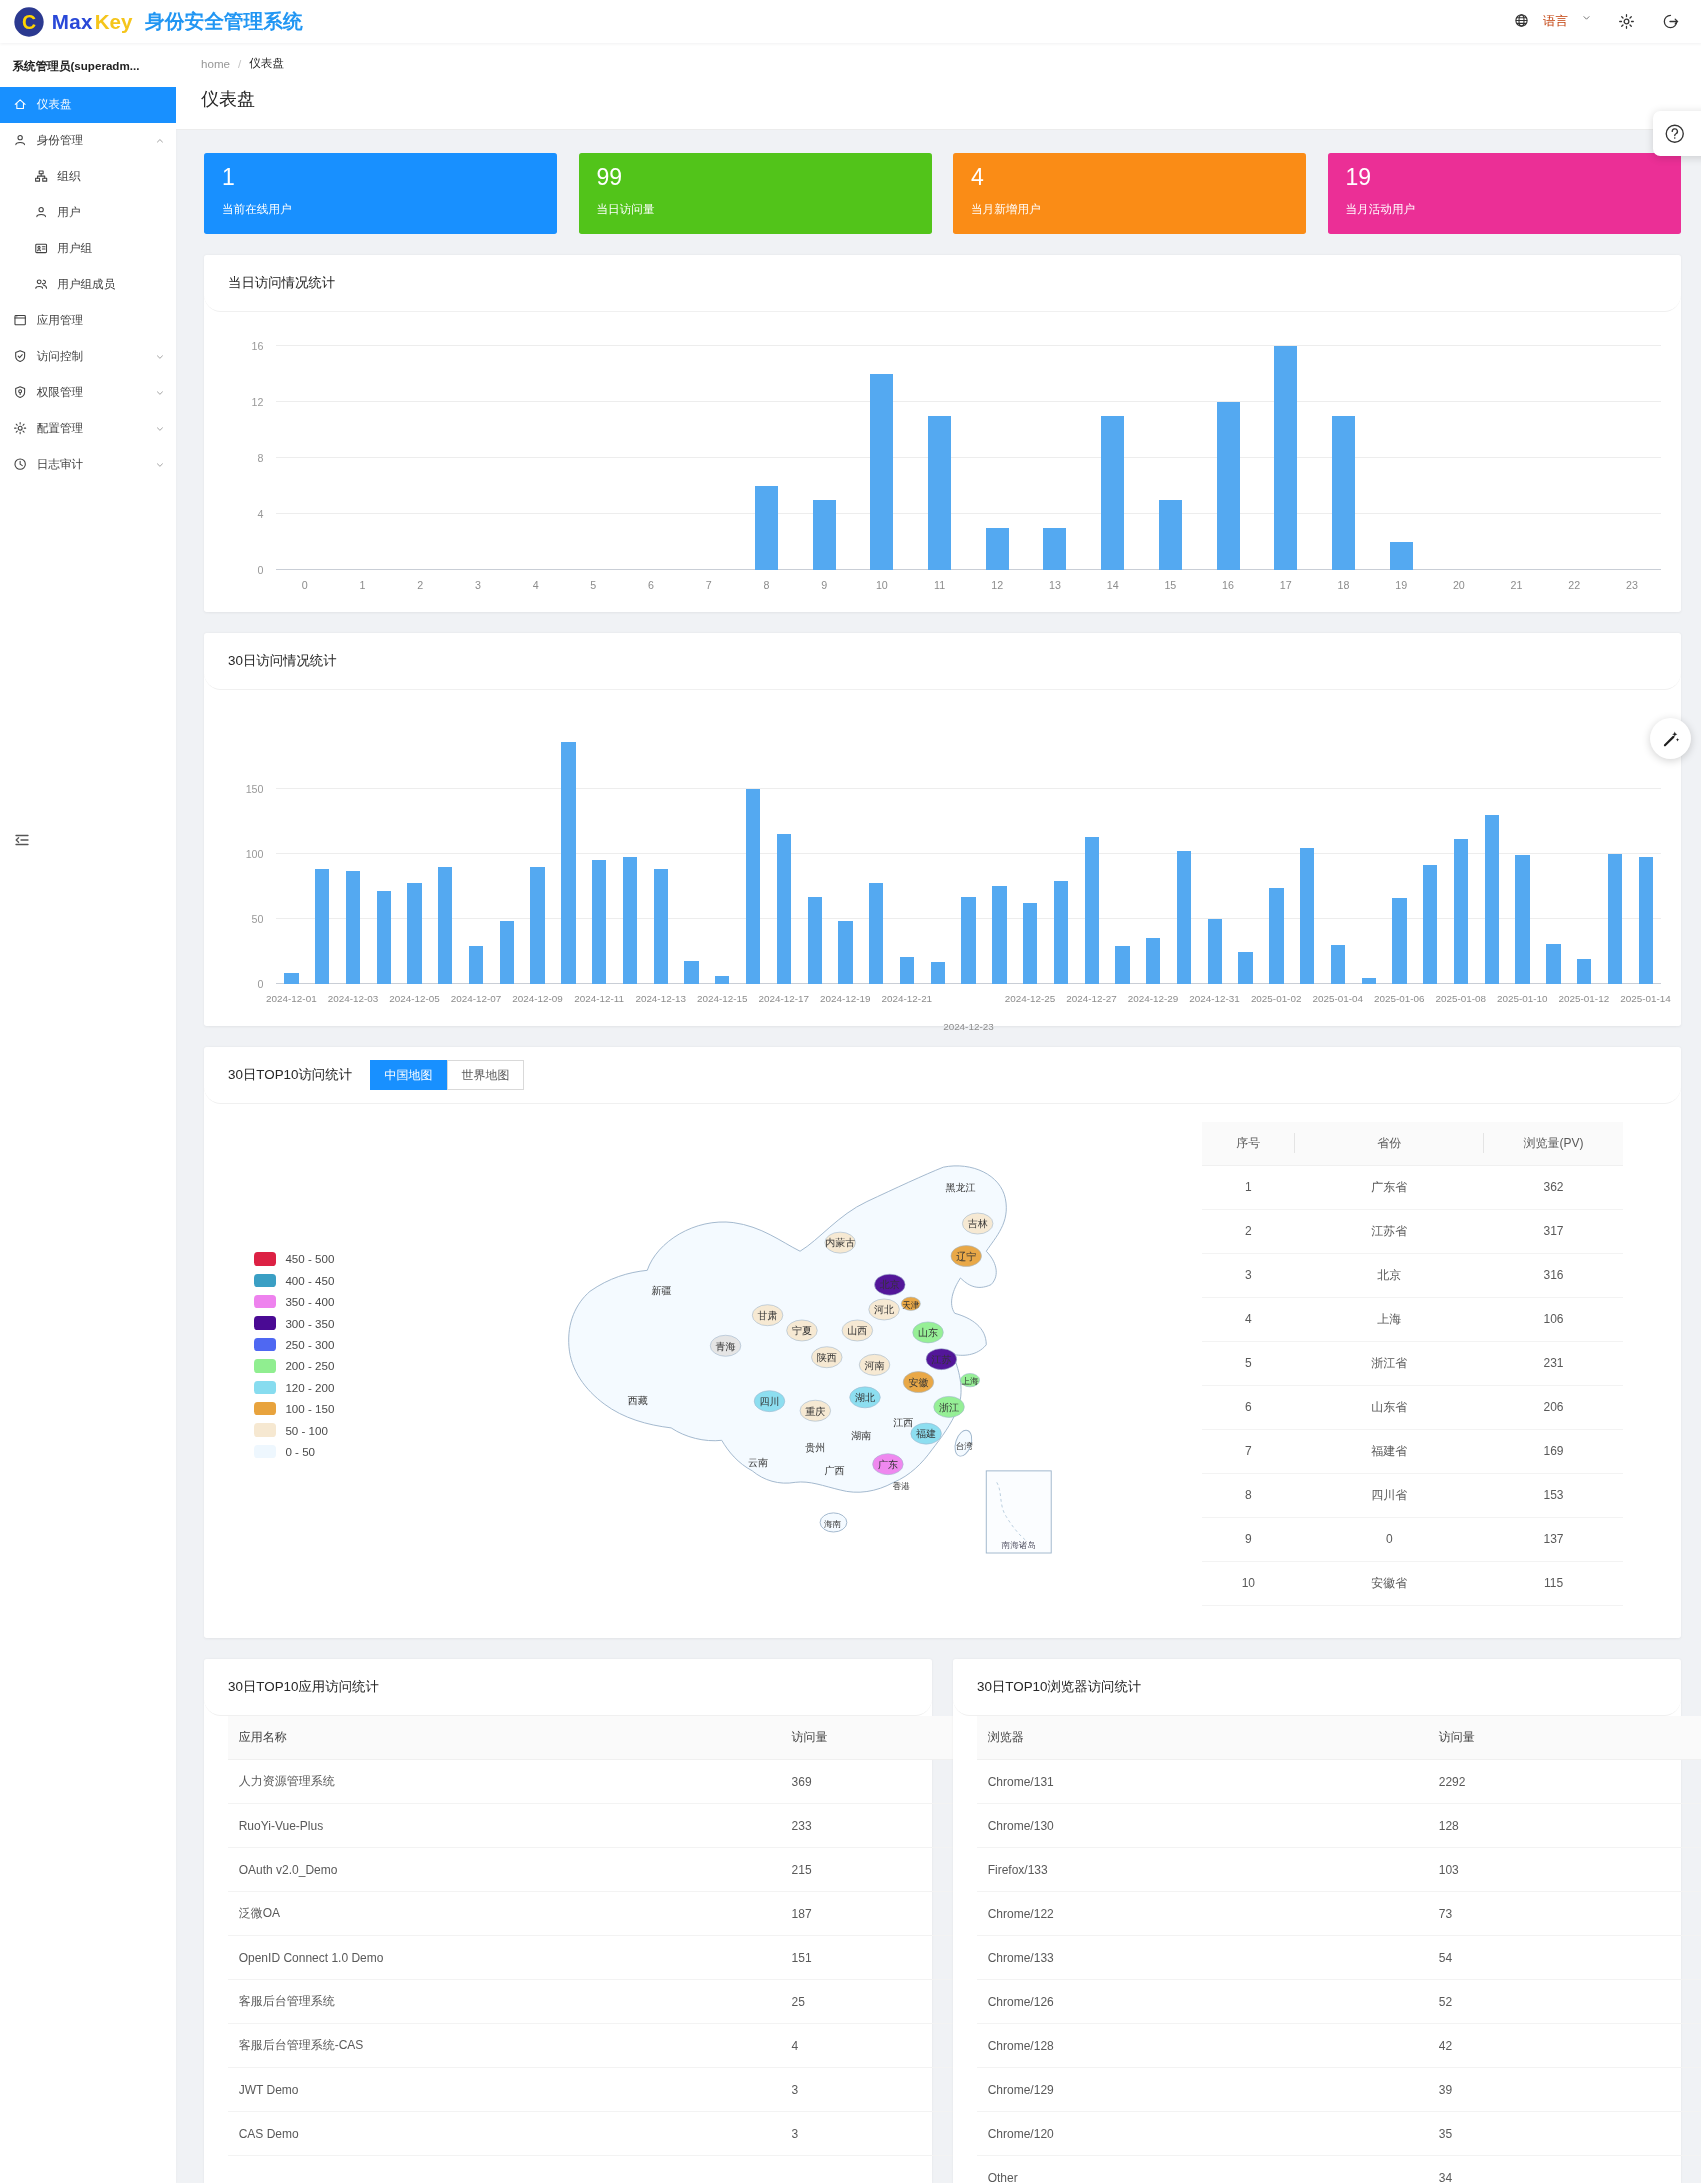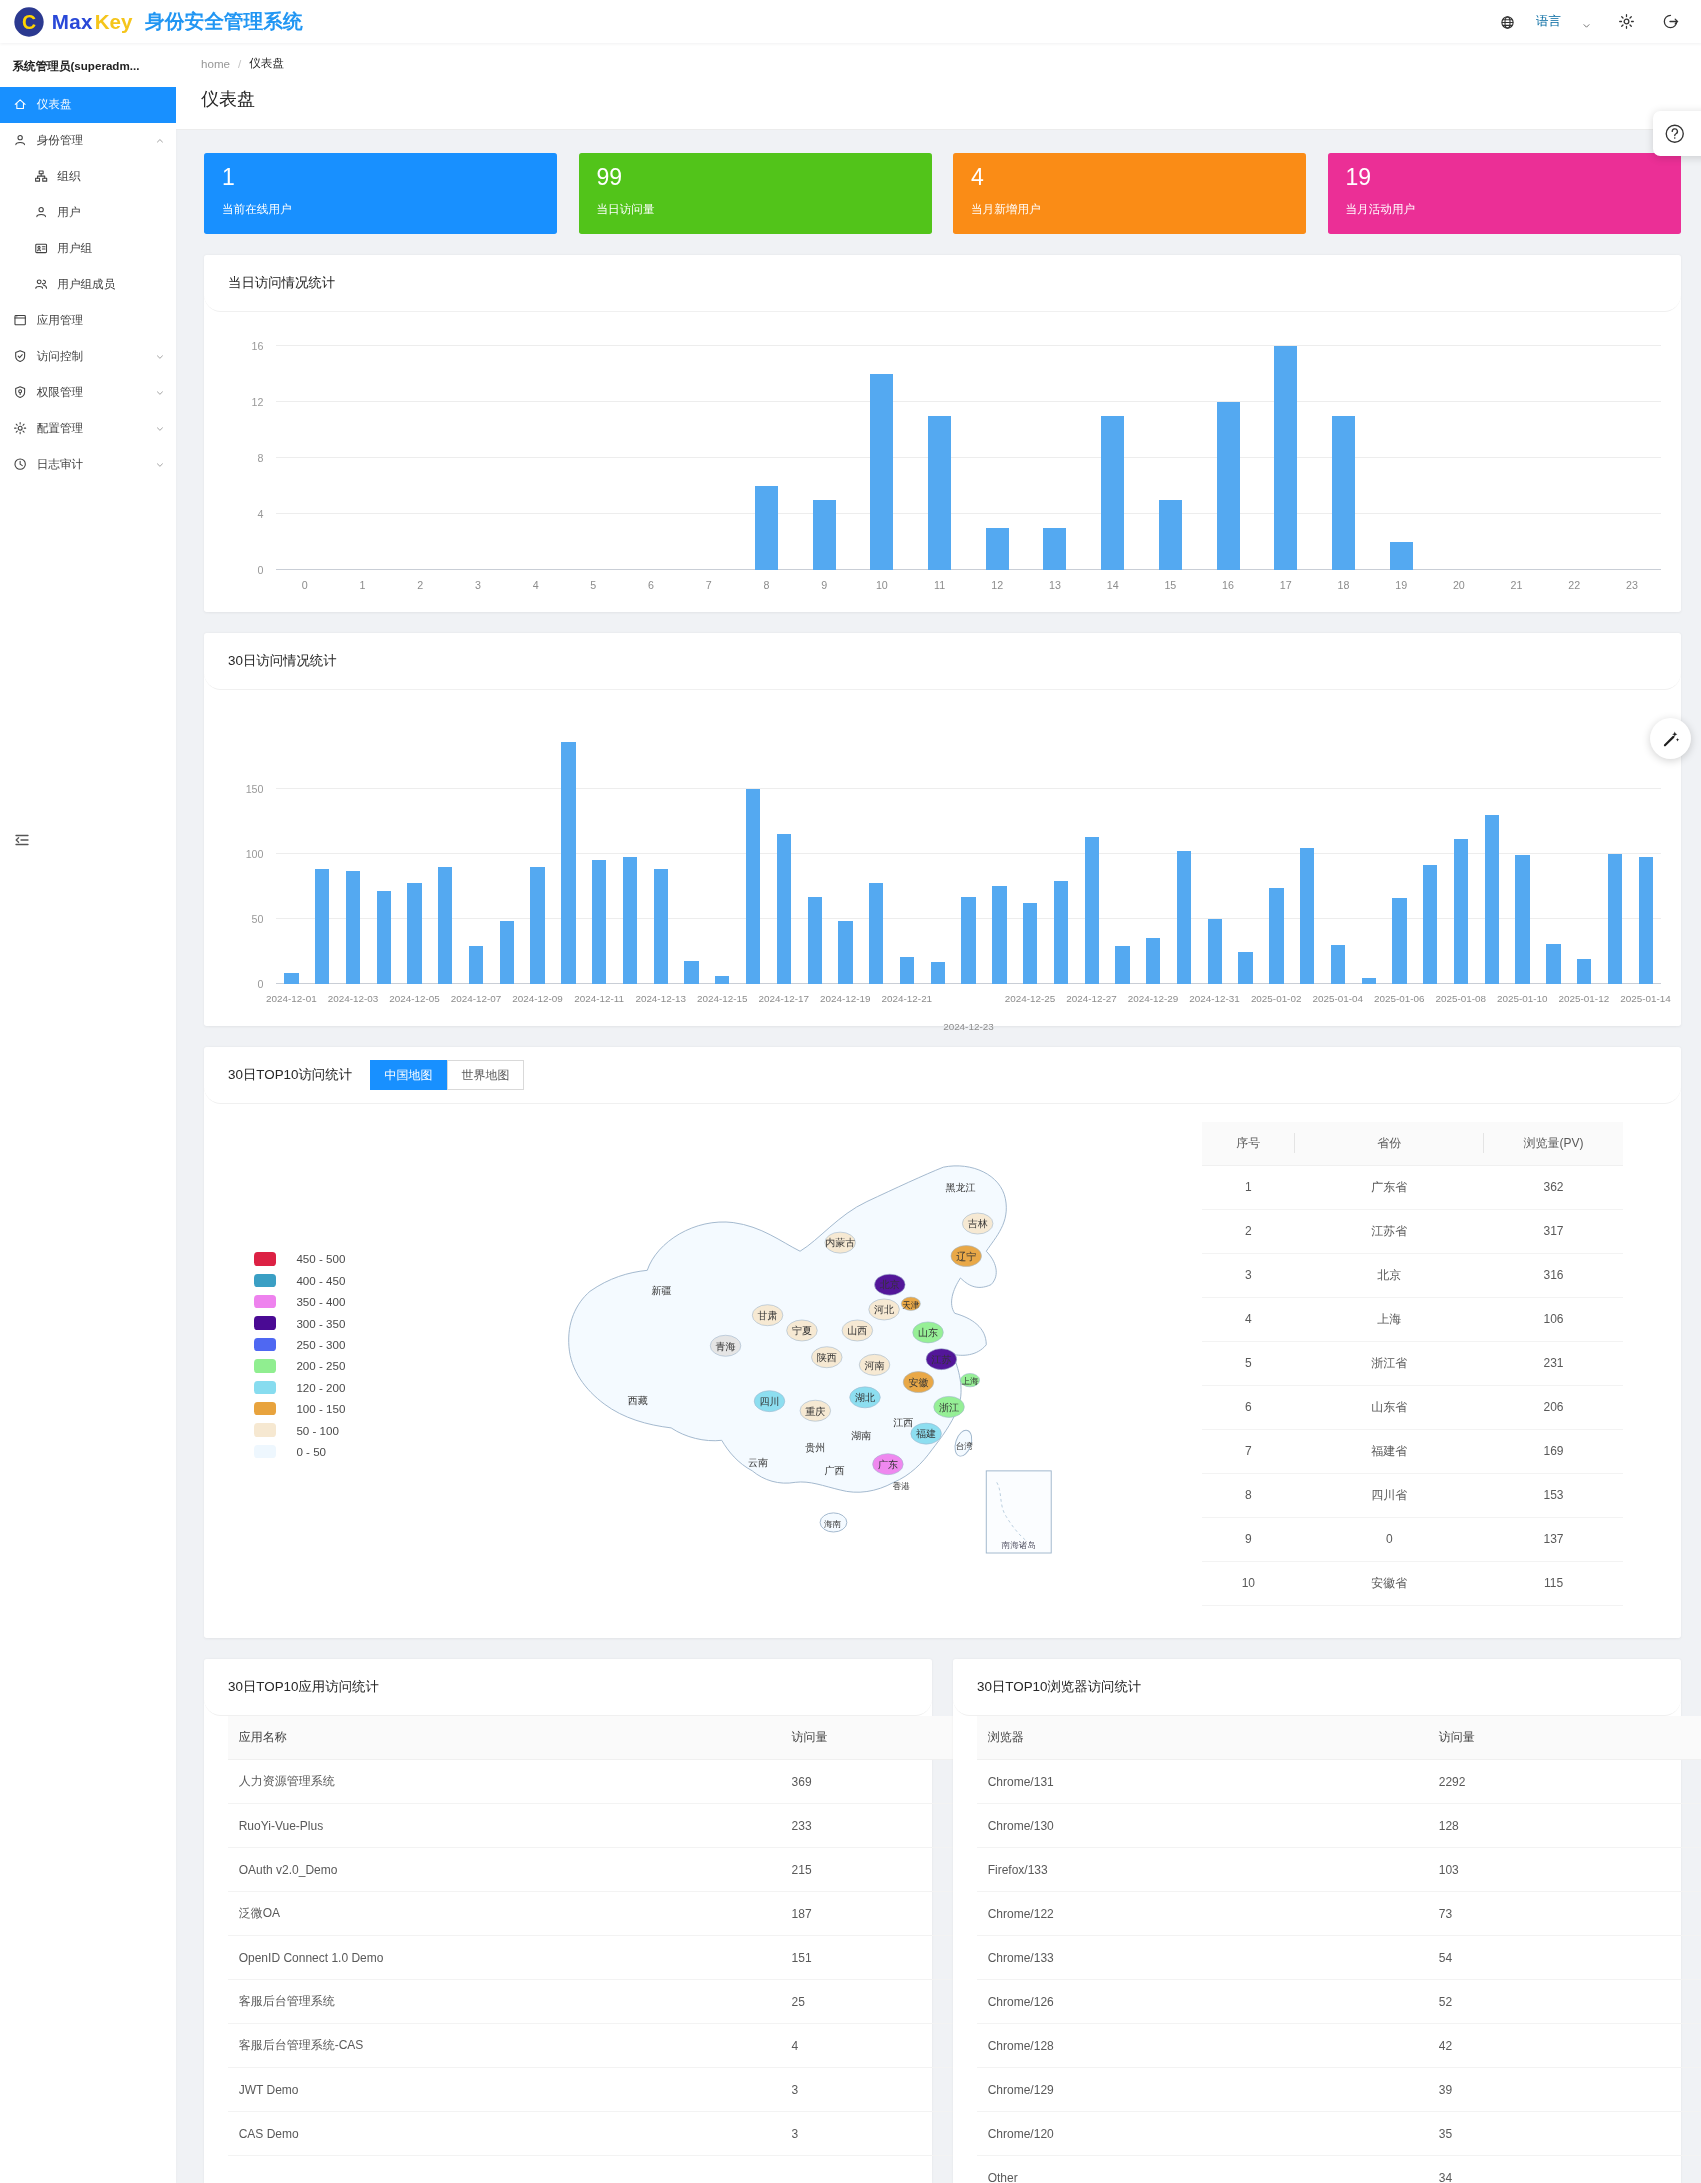--- a/index.html
+++ b/index.html
@@ -6,21 +6,21 @@
   body{width:1702px;height:2183px;position:relative;background:#f0f2f5;
        font-family:"Liberation Sans","DejaVu Sans",sans-serif;color:#262626;}
   
   .hdr{height:43px;background:#fff;display:flex;align-items:center;justify-content:space-between;
        padding:0 23px 0 12.5px;box-shadow:0 0.9px 3.6px rgba(0,21,41,.08);position:relative;z-index:5;}
   .brand{display:flex;align-items:center;gap:7.2px;}
   .brand .bmax{font-size:20.6px;font-weight:bold;color:#2948d8;letter-spacing:0.4px;}
   .brand .bkey{font-size:20.6px;font-weight:bold;color:#f5c51b;margin-left:-5.4px;}
   .brand .bsuf{font-size:19.7px;font-weight:bold;color:#2196f3;margin-left:5.4px;}
   .hright{display:flex;align-items:center;gap:27px;}
-  .lang{display:flex;align-items:flex-end;gap:21px;font-size:12.5px;color:#0369a1;cursor:pointer;}
+  .lang{display:flex;align-items:flex-start;gap:14px;font-size:12.5px;color:#c2410c;cursor:pointer;}
   .hbtn{background:none;border:none;padding:0;display:flex;align-items:center;cursor:pointer;color:#333;}
   
   .shell{display:flex;height:2140px;}
   .sidebar{width:176px;background:#fff;flex:0 0 176px;position:relative;box-shadow:0.9px 0 2.7px rgba(0,0,0,.04);}
   .suser{padding:16px 12.5px 12.5px;font-size:11.6px;font-weight:bold;color:#222;white-space:nowrap;overflow:hidden;}
   .mi{height:36px;display:flex;align-items:center;padding:0 10.7px 0 13.4px;font-size:11.6px;color:#404040;
       cursor:pointer;position:relative;}
   .mi svg.ic{width:14.3px;height:14.3px;margin-right:9px;flex:0 0 14.3px;}
   .mi .chev{margin-left:auto;width:9.9px;height:9.9px;color:#9a9a9a;}
   .mi.active{background:#1890ff;color:#fff;}
@@ -58,21 +58,21 @@
   .xl{position:absolute;top:9px;transform:translateX(-50%);color:#8c8c8c;white-space:nowrap;}
   
   .tabs{display:flex;margin-left:18px;}
   .tab{height:30px;min-width:77px;padding:0 12.5px;font-size:12px;display:flex;align-items:center;justify-content:center;
        background:#fff;border:0.9px solid #d9d9d9;color:#595959;cursor:pointer;box-sizing:border-box;}
   .tab.active{background:#1890ff;border-color:#1890ff;color:#fff;}
   .map-body{display:flex;padding:14.3px 36px 32px 50px;}
   .legend{width:125px;margin-top:134px;flex:0 0 125px;}
   .leg-item{display:flex;align-items:center;margin-bottom:8px;}
   .leg-sw{width:21.5px;height:13.4px;border-radius:3.6px;margin-right:9.9px;flex:0 0 21.5px;}
-  .leg-tx{font-size:11.6px;color:#4a4a4a;margin-left:11px;}
+  .leg-tx{font-size:11.6px;color:#4a4a4a;}
   .mapsvg{margin:3.6px auto 0;}
   .ptable{width:421px;flex:0 0 421px;margin-right:21.5px;margin-top:3.6px;}
   table{width:100%;border-collapse:collapse;}
   .ptable th{background:#fafafa;height:41px;font-weight:normal;font-size:12px;color:#595959;
              border-bottom:0.9px solid #f0f0f0;position:relative;}
   .ptable th:not(:last-child)::after{content:"";position:absolute;right:0;top:11.6px;bottom:11.6px;width:0.9px;background:#e4e4e4;}
   .ptable td{height:41px;text-align:center;font-size:12px;color:#595959;border-bottom:0.9px solid #f3f3f3;}
   
   .bgrid{display:grid;grid-template-columns:1fr 1fr;gap:21.5px;margin-top:21.5px;}
   .btable{margin:0 24px 23px;}

